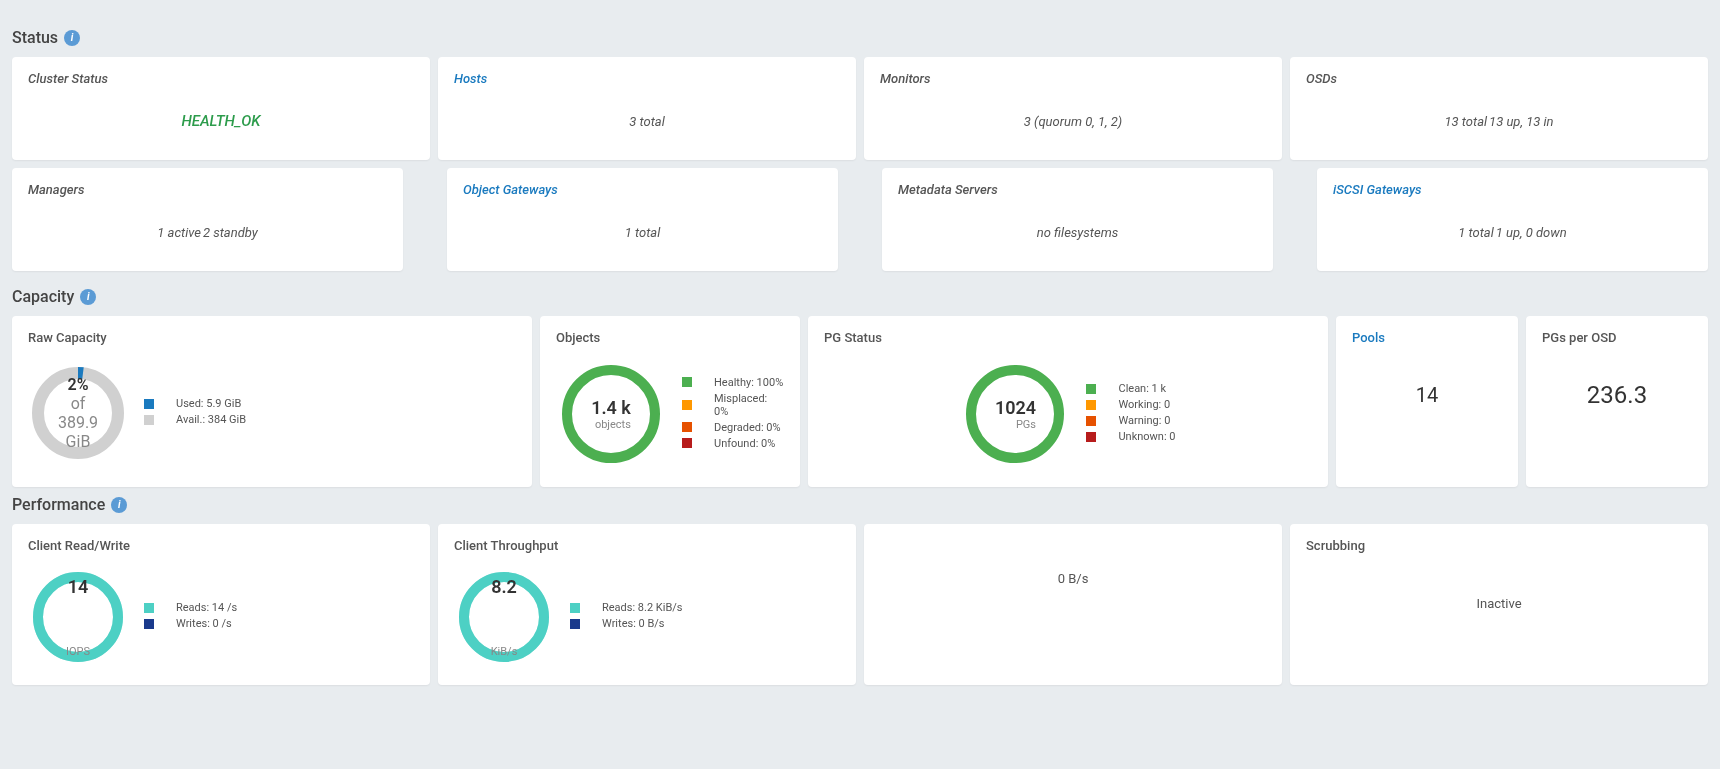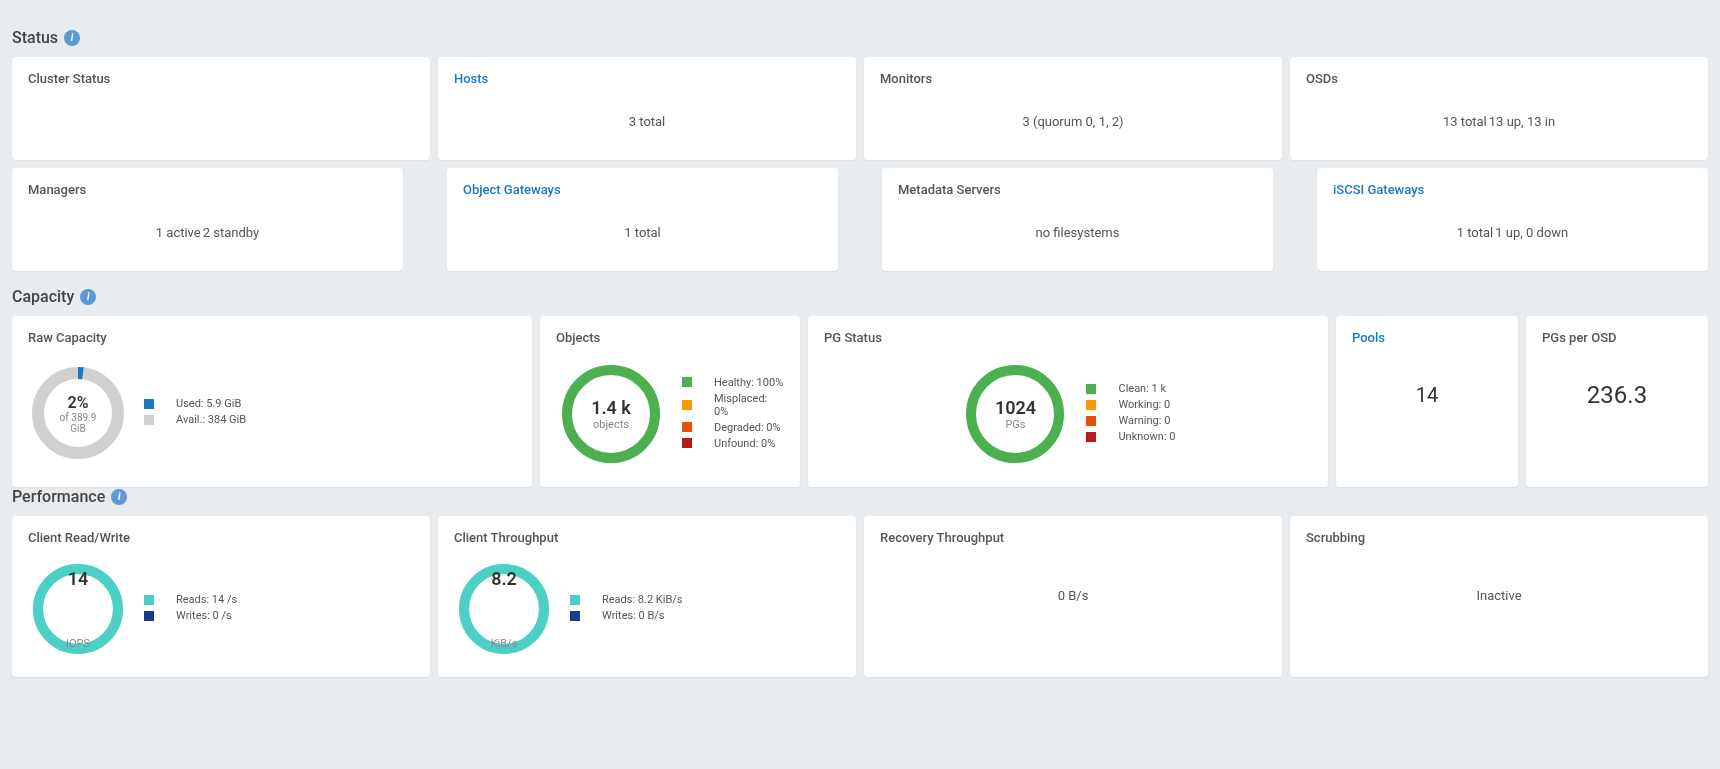--- a/index.html
+++ b/index.html
@@ -30,20 +30,21 @@
       display: inline-flex;
       align-items: center;
       justify-content: center;
       font-style: italic;
       font-weight: bold;
       cursor: pointer;
     }
     .cards-grid {
       display: grid;
       gap: 8px;
+      font-style: italic;
     }
     .grid-4 {
       grid-template-columns: 1fr 1fr 1fr 1fr;
     }
     .card {
       background: white;
       border-radius: 4px;
       padding: 14px 16px;
       box-shadow: 0 1px 2px rgba(0,0,0,0.06);
     }
@@ -96,21 +97,21 @@
       left: 50%;
       transform: translate(-50%, -50%);
       text-align: center;
     }
     .donut-label .percent {
       font-size: 16px;
       font-weight: 600;
       color: #333;
     }
     .donut-label .sub {
-      font-size: 10px;
+      font-size: 16px;
       color: #888;
       text-align: center;
     }
     .legend-list {
       list-style: none;
       font-size: 11px;
       color: #555;
     }
     .legend-list li {
       display: flex;
@@ -131,21 +132,21 @@
       flex-shrink: 0;
     }
     .big-donut-container svg {
       transform: rotate(-90deg);
     }
     .big-donut-label {
       position: absolute;
       top: 50%;
       left: 50%;
       transform: translate(-50%, -50%);
-      text-align: center;
+      text-align: right;
     }
     .big-donut-label .val {
       font-size: 18px;
       font-weight: 600;
       color: #333;
     }
     .big-donut-label .sub {
       font-size: 11px;
       color: #888;
     }
@@ -211,20 +212,23 @@
 
 <div class="section-header">
   <span>Status</span>
   <span class="info-icon">i</span>
 </div>
 
 <div class="cards-grid grid-4">
 
   <div class="card">
     <div class="card-title">Cluster Status</div>
+    <div class="card-value-center">
+      <span class="card-value green">HEALTH_OK</span>
+    </div>
   </div>
 
   <div class="card">
     <div class="card-title link">Hosts</div>
     <div class="card-value-center">
       <span class="card-value">3 total</span>
     </div>
   </div>
 
   <div class="card">
@@ -389,21 +393,21 @@
   </div>
 
   <div class="card">
     <div class="card-title">PGs per OSD</div>
     <div class="card-value-center" style="min-height:80px;">
       <span class="card-value" style="font-size:24px;color:#333;">236.3</span>
     </div>
   </div>
 </div>
 
-<div class="section-header" style="margin-top:0;">
+<div class="section-header" style="margin-top:8px;">
   <span>Performance</span>
   <span class="info-icon">i</span>
 </div>
 
 <div class="perf-grid">
 
   <div class="card">
     <div class="card-title">Client Read/Write</div>
     <div class="perf-content">
       <div class="perf-circle-container">
@@ -449,21 +453,20 @@
         </li>
         <li>
           <span class="legend-box" style="background:#1a3a8c;"></span>
           <span>Writes: 0 B/s</span>
         </li>
       </ul>
     </div>
   </div>
 
   <div class="card">
-    <div class="card-title">Recovery Throughput</div>
     <div class="card-value-center" style="min-height:80px;">
       <span class="card-value">0 B/s</span>
     </div>
   </div>
 
   <div class="card">
     <div class="card-title">Scrubbing</div>
     <div class="card-value-center" style="min-height:80px;">
       <span class="card-value">Inactive</span>
     </div>

